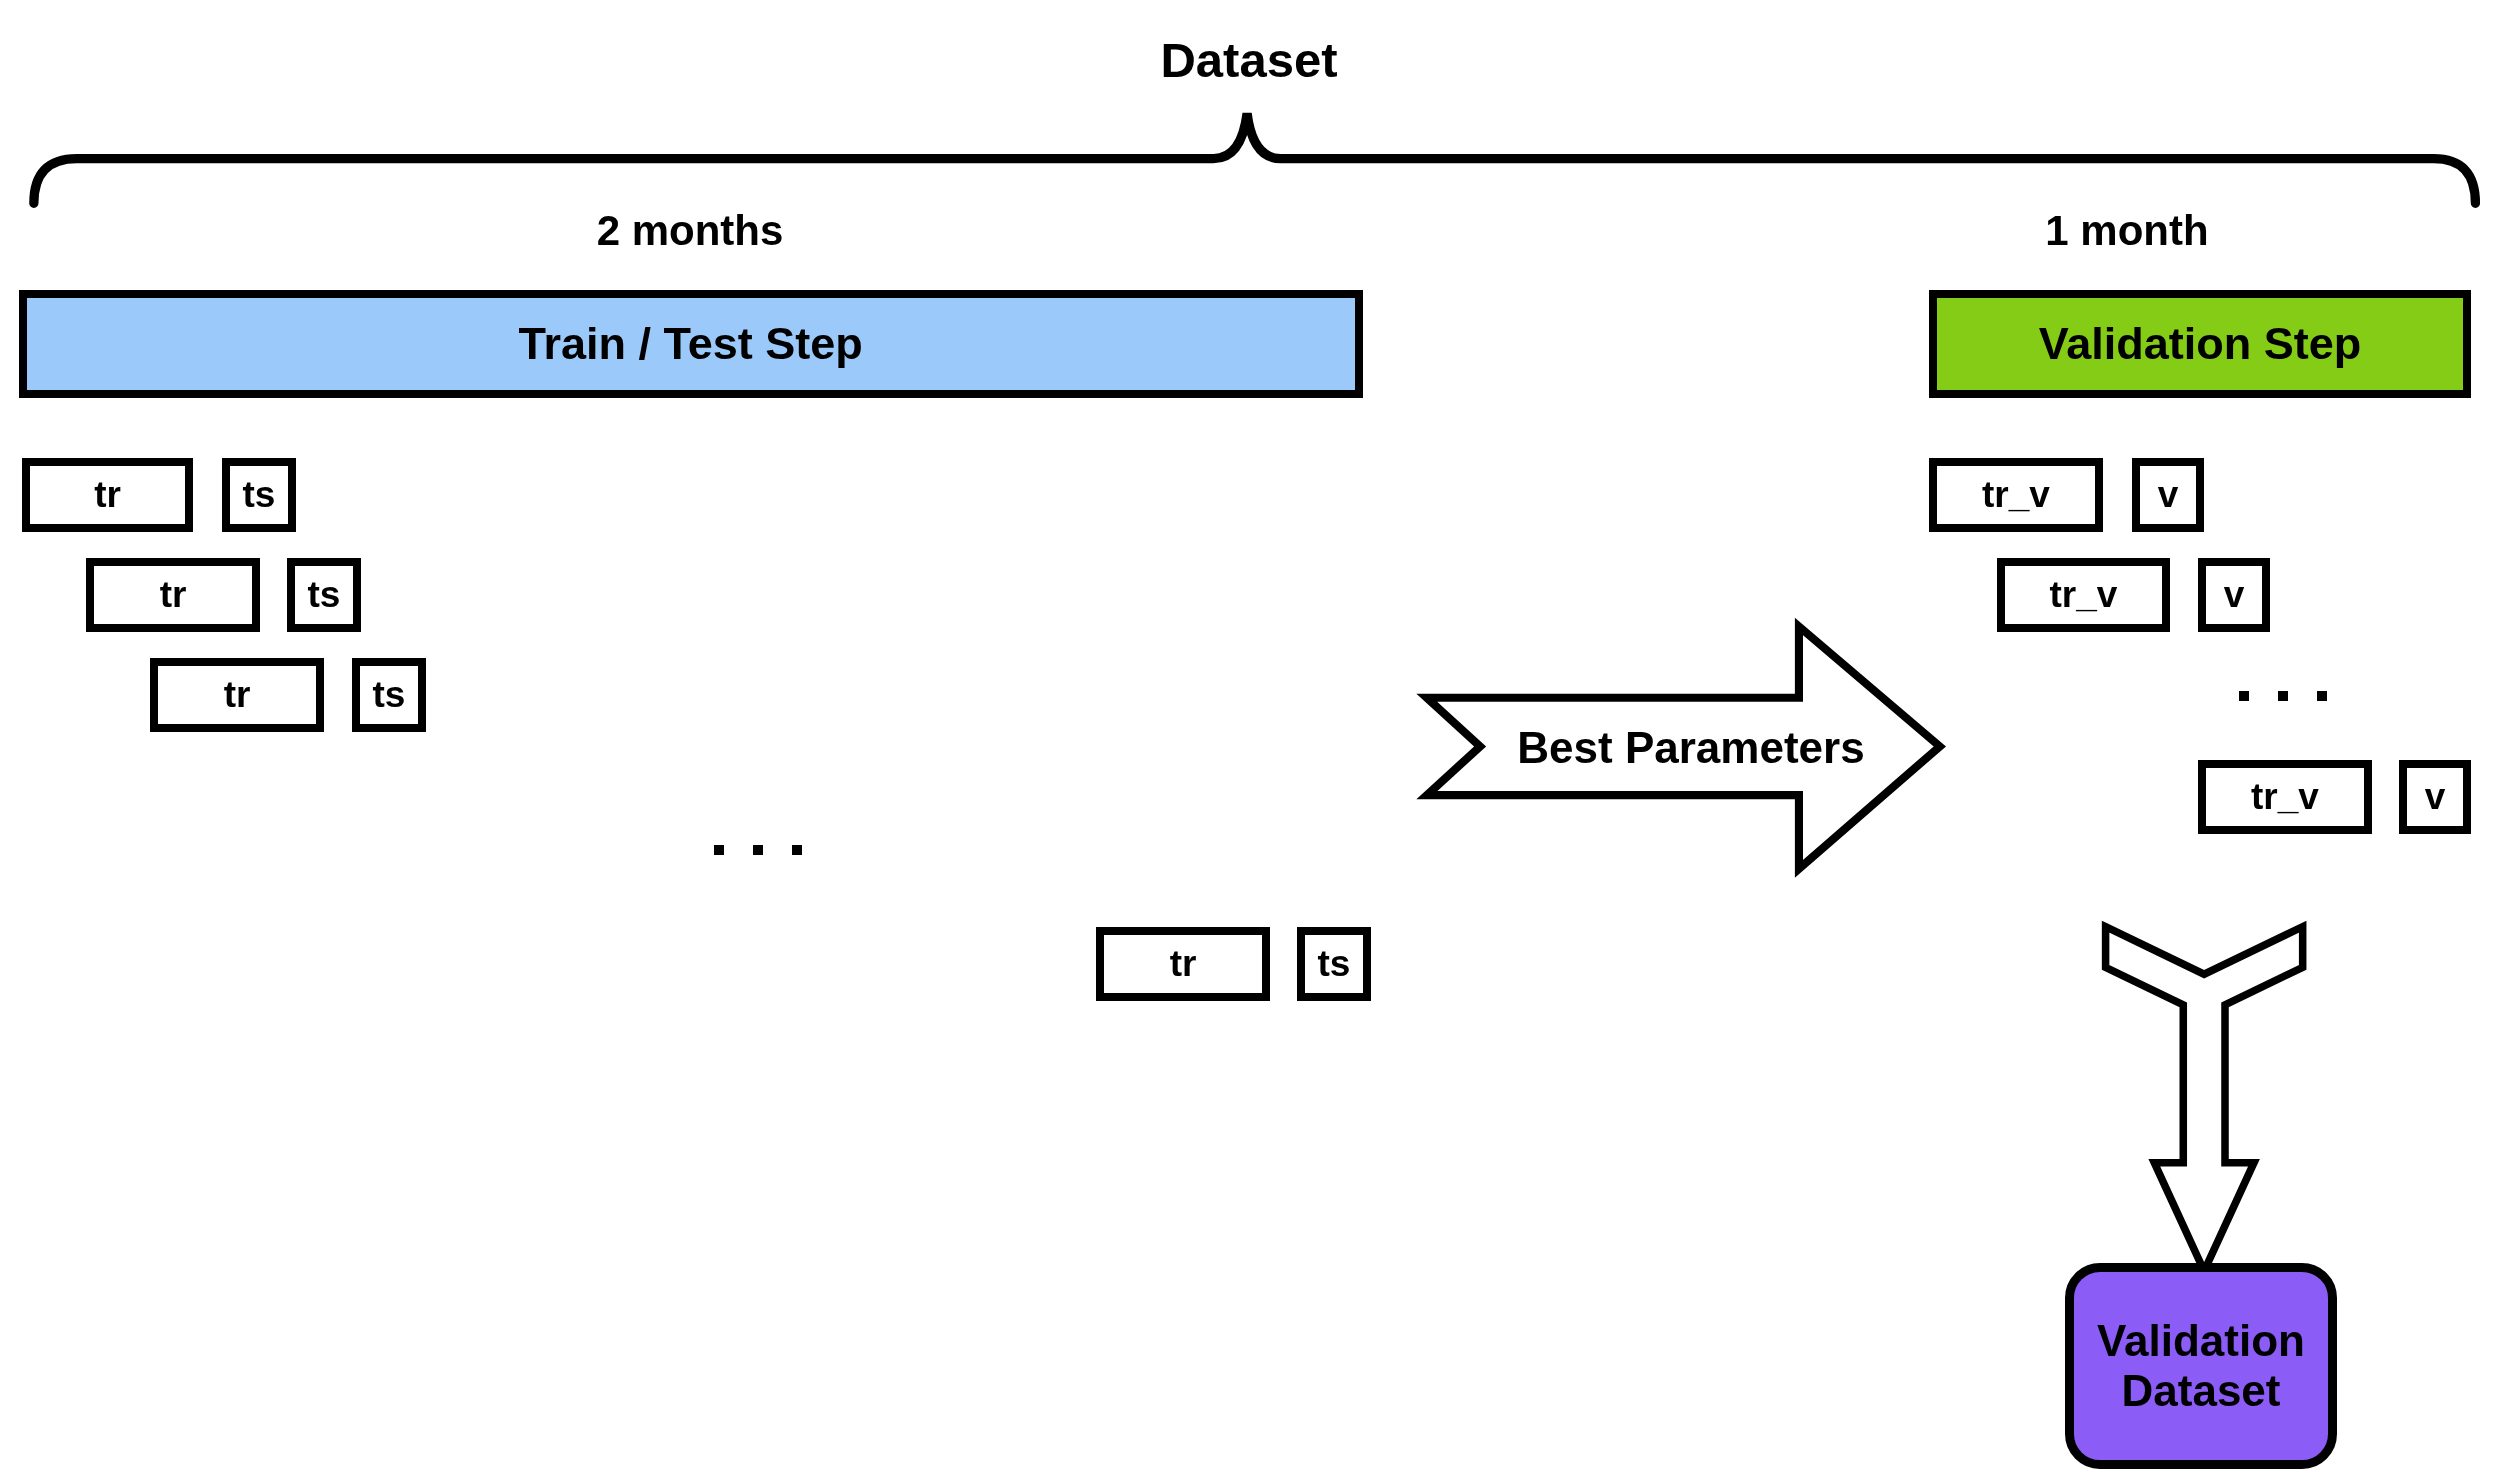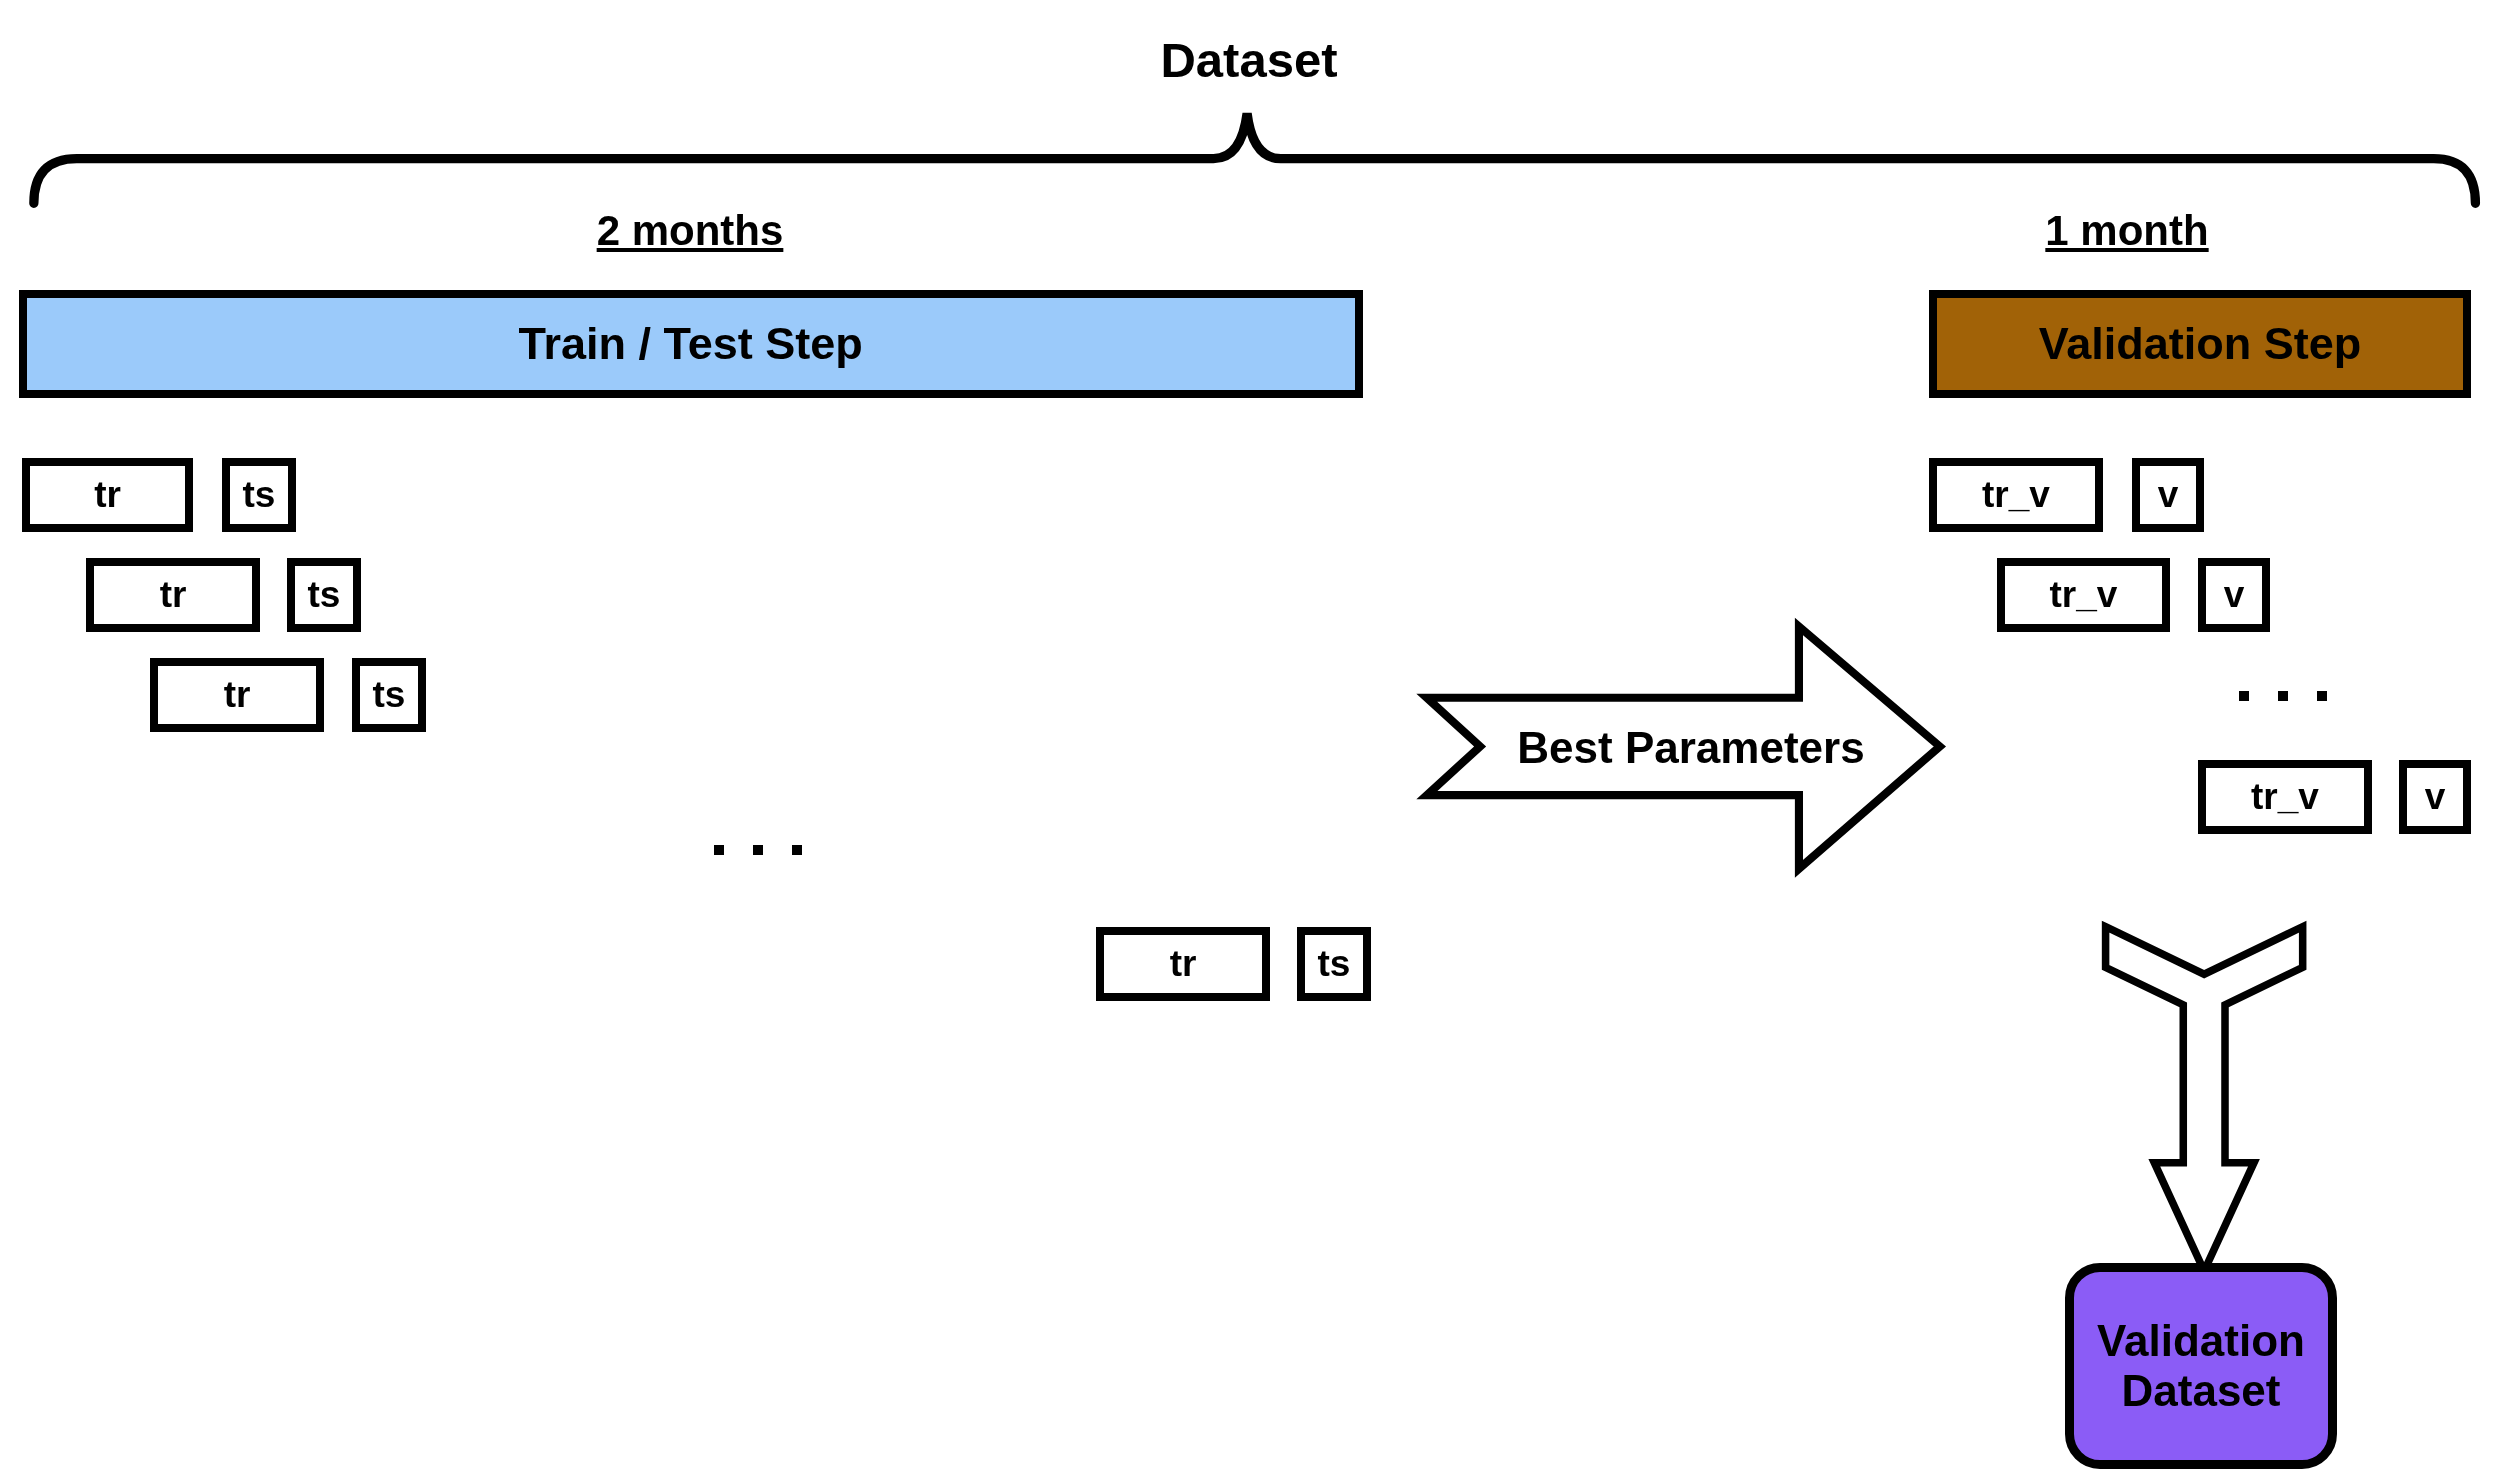--- a/index.html
+++ b/index.html
@@ -25,35 +25,35 @@
   .lbl {
     position: absolute;
     display: flex;
     align-items: center;
     justify-content: center;
     font-weight: 700;
     text-align: center;
     white-space: nowrap;
   }
   .title-lbl   { font-size: 49px; }
-  .month-lbl   { font-size: 42px; text-decoration: underline; }
+  .month-lbl   { font-size: 42px; }
   .arrow-lbl   { font-size: 44px; }
   .bar {
     position: absolute;
     box-sizing: border-box;
     border: 8px solid #000000;
     display: flex;
     align-items: center;
     justify-content: center;
     font-weight: 700;
     font-size: 45px;
     white-space: nowrap;
   }
   .bar.train-test { background: #9BCAFA; }
-  .bar.validation { background: #a16207; }
+  .bar.validation { background: #84cc16; }
   .cell {
     position: absolute;
     box-sizing: border-box;
     border: 8px solid #000000;
     background: #FFFFFF;
     height: 74px;
     display: flex;
     align-items: center;
     justify-content: center;
     font-weight: 700;

